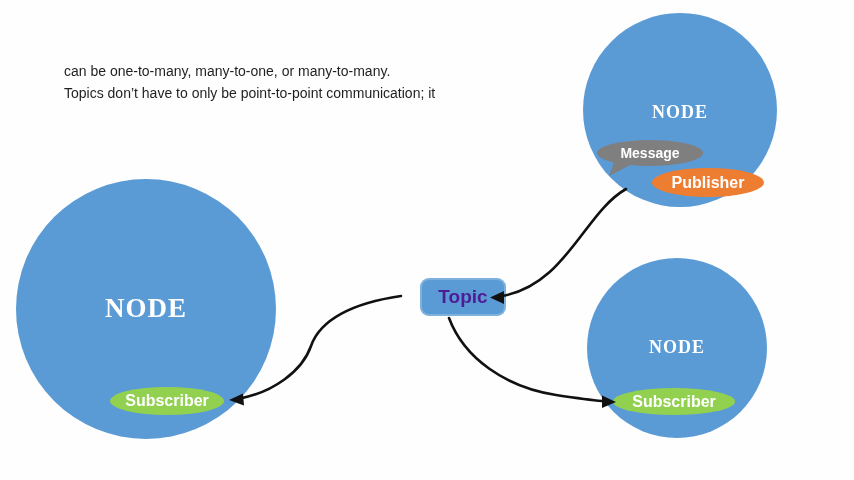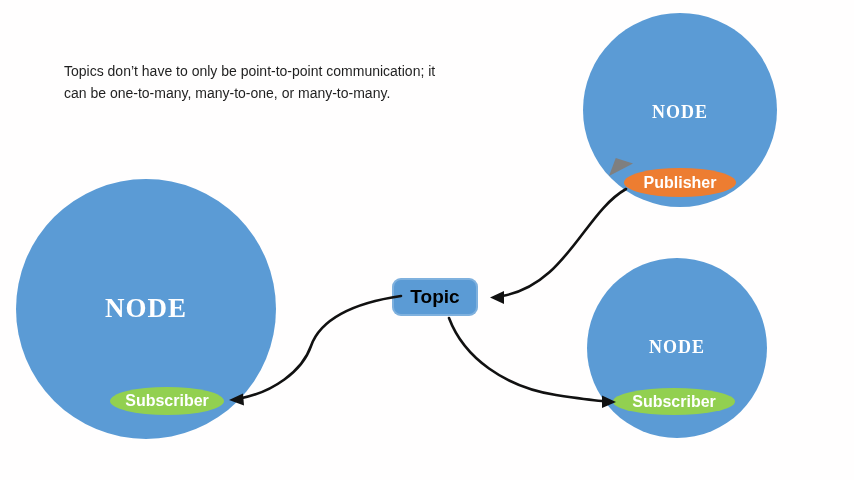--- a/index.html
+++ b/index.html
@@ -23,55 +23,56 @@
   }
   #label-left{left:16px;top:293px;width:260px;font-size:27px;}
   #label-top-right{left:583px;top:102px;width:194px;font-size:18px;}
   #label-bottom-right{left:587px;top:337px;width:180px;font-size:18px;}
   .badge{
     position:absolute;border-radius:50%;color:#ffffff;font-weight:bold;
     display:flex;align-items:center;justify-content:center;white-space:nowrap;
   }
   #badge-subscriber-left{left:110px;top:387px;width:114px;height:28px;background:#92D050;font-size:16px;}
   #badge-message{left:597px;top:140px;width:106px;height:26px;background:#7F7F7F;font-size:14px;}
-  #badge-publisher{left:624px;top:168px;width:112px;height:29px;background:#ED7D31;font-size:16px;}
+  #badge-publisher{left:652px;top:168px;width:112px;height:29px;background:#ED7D31;font-size:16px;}
   #badge-subscriber-right{left:613px;top:388px;width:122px;height:27px;background:#92D050;font-size:16px;}
   #message-tail{
     position:absolute;left:609px;top:158px;width:24px;height:18px;
     background:#7F7F7F;clip-path:polygon(28% 0%, 0% 100%, 100% 30%);
   }
   #topic-box{
-    position:absolute;left:392px;top:278px;width:86px;height:38px;
+    position:absolute;left:420px;top:278px;width:86px;height:38px;
     background:#5B9BD5;border-radius:9px;
     display:flex;align-items:center;justify-content:center;
-    color:#000000;font-weight:bold;font-size:19px;
+    color:#4c1d95;font-weight:bold;font-size:19px;
     box-shadow:inset 0 0 0 2px rgba(255,255,255,0.22);
   }
   #arrows{position:absolute;left:0;top:0;width:854px;height:480px;pointer-events:none;}
   #arrows path{fill:none;stroke:#111111;stroke-width:2.6;stroke-linecap:round;}
   #arrows polygon{fill:#111111;}
 </style>
 </head>
 <body>
 
 <div id="canvas">
 
   <div class="caption">
+    <div>can be one-to-many, many-to-one, or many-to-many.</div>
     <div>Topics don’t have to only be point-to-point communication; it</div>
-    <div>can be one-to-many, many-to-one, or many-to-many.</div>
   </div>
 
   <div class="circle" id="circle-left"></div>
   <div class="circle" id="circle-top-right"></div>
   <div class="circle" id="circle-bottom-right"></div>
 
   <div class="node-label" id="label-left">NODE</div>
   <div class="node-label" id="label-top-right">NODE</div>
   <div class="node-label" id="label-bottom-right">NODE</div>
 
+  <div class="badge" id="badge-message">Message</div>
   <div id="message-tail"></div>
   <div class="badge" id="badge-publisher">Publisher</div>
 
   <div class="badge" id="badge-subscriber-left">Subscriber</div>
   <div class="badge" id="badge-subscriber-right">Subscriber</div>
 
   <div id="topic-box">
     <span>Topic</span>
   </div>
 

